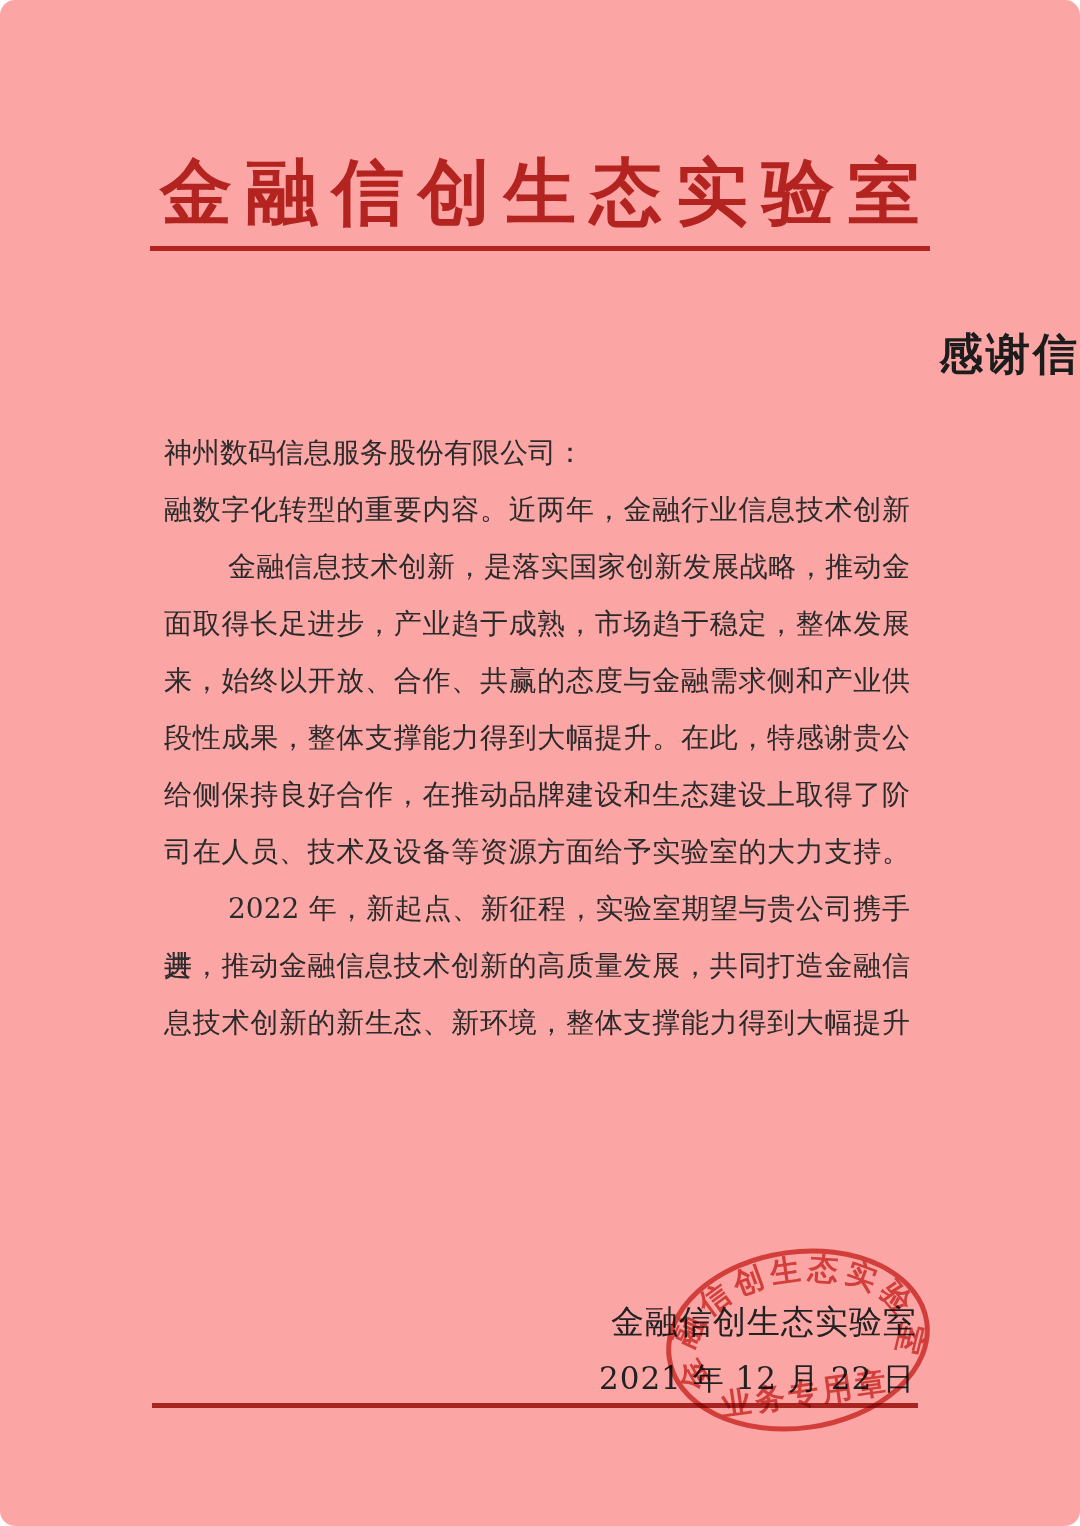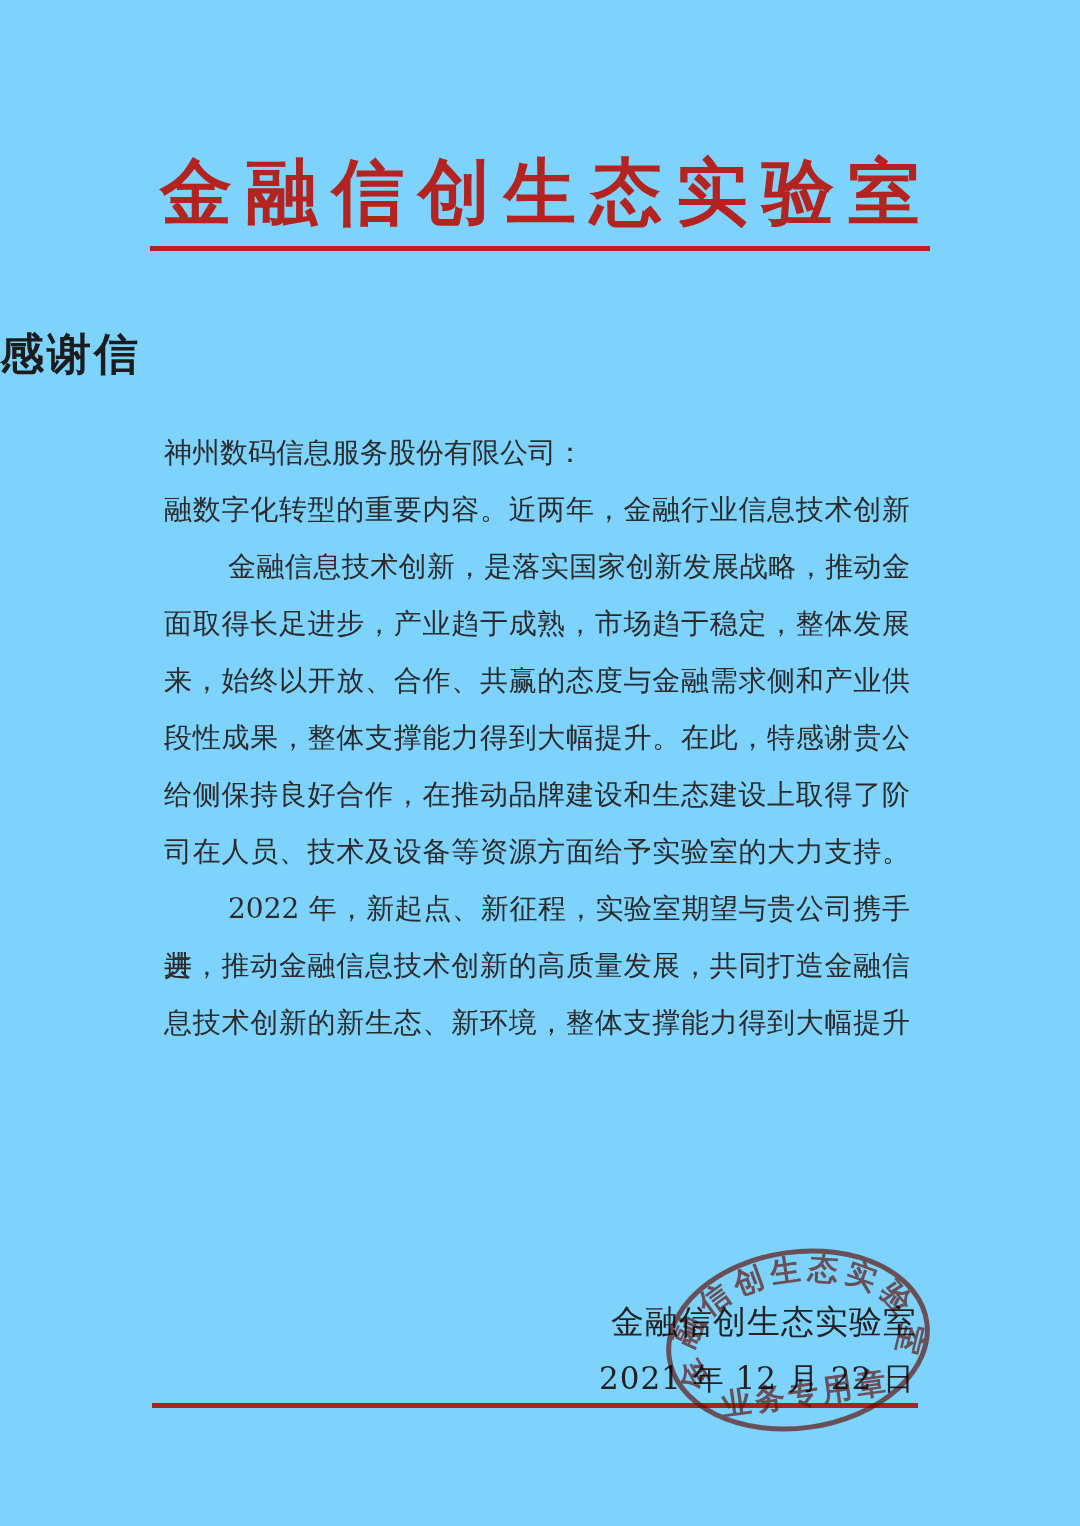--- a/index.html
+++ b/index.html
@@ -3,41 +3,41 @@
 <meta charset="utf-8">
 <style>
   html,body{margin:0;padding:0;}
   body{
     width:1080px;height:1526px;
     background:#ffffff;
     font-family:"DejaVu Serif","Liberation Serif",serif;
     position:relative;
     overflow:hidden;
   }
-  .page{position:absolute;inset:0;background:#7dd3fc;}
+  .page{position:absolute;inset:0;background:#fca5a5;border-radius:15px;}
 
   
   .header-org{
     position:absolute;top:142px;left:0;width:100%;
     text-align:center;
     font-size:72px;font-weight:700;
     color:#b3231f;
     letter-spacing:14px;padding-left:14px;box-sizing:border-box;
     line-height:100px;
     white-space:nowrap;
   }
   .header-rule{
     position:absolute;top:246px;left:150px;width:780px;height:5px;
     background:#b3231f;
   }
 
   
   .letter-title{
     position:absolute;top:328px;left:0;width:100%;
-    text-align:left;
+    text-align:right;
     font-size:44px;font-weight:700;color:#1c1c1c;
     letter-spacing:3px;line-height:52px;
   }
 
   
   .letter-body{
     position:absolute;top:424px;left:164px;width:746px;
     font-size:28px;color:#2b2b2b;
     line-height:57px;
   }

